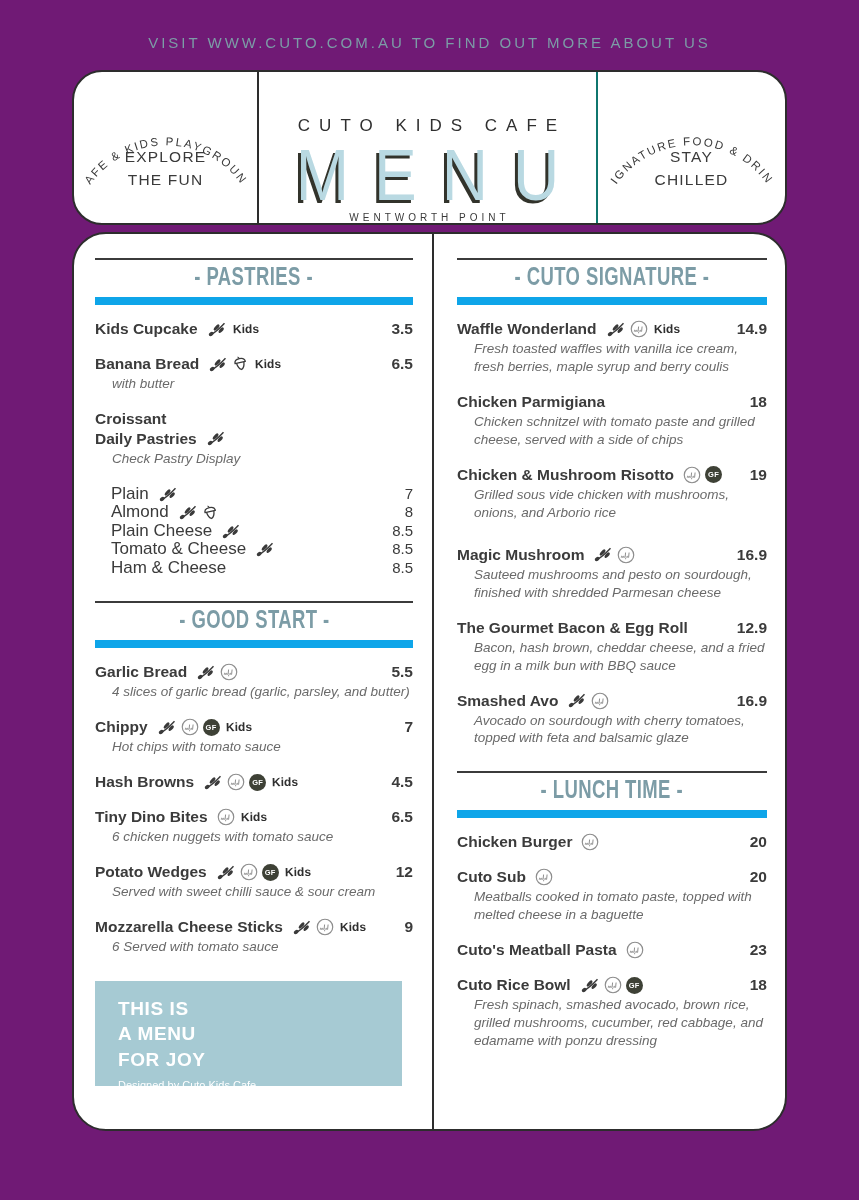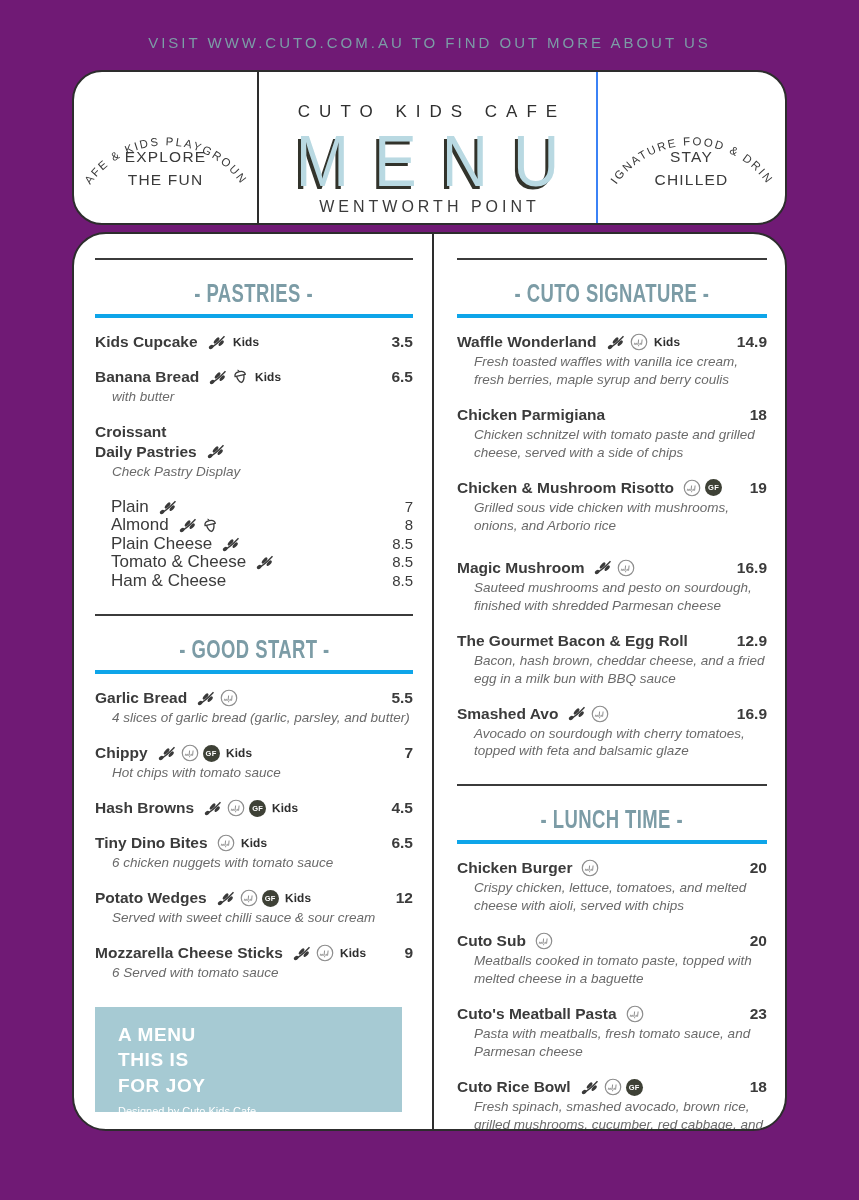--- a/index.html
+++ b/index.html
@@ -16,43 +16,43 @@
   .footer-note { top:1152px; letter-spacing:0.2px; font-size:15px; }
   .footer-note span { display:inline-block; transform:scale(0.97,1.08); }
 
   
   .header-box {
     position:absolute; left:72px; top:70px; width:715px; height:155px;
     border:2px solid #2d2d2d; border-radius:30px;
     display:grid; grid-template-columns:183px 1fr 187px; overflow:hidden; background:#fff;
   }
   .cell-side { display:flex; flex-direction:column; align-items:center; justify-content:center; padding-top:2px; }
-  .cell-center { border-left:2px solid #2d2d2d; border-right:2px solid #3b82f6;
-    display:flex; flex-direction:column; align-items:center; padding-top:30px; }
+  .cell-center { border-left:2px solid #2d2d2d; border-right:2px solid #0f766e;
+    display:flex; flex-direction:column; align-items:center; padding-top:24px;justify-content:flex-end; }
   .arc-svg { display:block; }
   .side-lines { margin-top:-42px; text-align:center; font-size:15.5px; letter-spacing:1.2px; line-height:1.45; font-weight:500; color:#3a3a3a; }
   .brand-sub { font-size:17px; letter-spacing:9px; font-weight:500; color:#2f2f2f; text-indent:9px; }
   .brand-title {
     margin-top:4px; font-size:64px; font-weight:400; letter-spacing:25px; text-indent:25px;
     color:#b9d9e2; text-shadow:-3px 3px 0 #32332b; transform:scaleY(1.12); line-height:1.1;
   }
-  .brand-loc { margin-top:2px; font-size:16px; letter-spacing:4px; font-weight:500; text-indent:4px; }
+  .brand-loc { margin-top:2px; font-size:10px; letter-spacing:4px; font-weight:500; text-indent:4px; }
 
   
   .menu-box {
     position:absolute; left:72px; top:232px; width:715px; height:899px;
     border:2px solid #2d2d2d; border-radius:34px; background:#fff;
     display:grid; grid-template-columns:358px 1fr; overflow:hidden;
   }
   .col-left  { padding:24px 19px 0 21px; }
   .col-right { padding:24px 18px 0 23px; border-left:2px solid #2d2d2d; }
 
   .section + .section { margin-top:24px; }
-  .sec-head { border-top:2px solid #3b3b3b; border-bottom:4px solid #0ea5e9;
-    text-align:center; padding:21px 0 7px; margin-bottom:15px; }
+  .sec-head { border-top:2px solid #3b3b3b; border-bottom:8px solid #0ea5e9;
+    text-align:center; padding:4px 0 7px; margin-bottom:15px; }
   .sec-title { display:inline-block; transform:scale(0.84,1.18); font-size:22px; font-weight:700;
     letter-spacing:0.5px; color:#7c9ca6; white-space:nowrap; }
 
   .item { margin-bottom:17px; }
   .item.group { margin-bottom:2px; }
   .row { display:flex; align-items:center; }
   .iname { font-size:15.5px; font-weight:700; color:#3b3b3b; white-space:nowrap; }
   .subitem { padding-left:16px; margin-bottom:0; }
   .subitem .row { line-height:18.5px; }
   .subitem .iname { font-weight:400; font-size:17px; }
@@ -403,22 +403,22 @@
                   </span>
                   <span class="kids-badge">Kids</span>
                 </span>
                 <span class="price">9</span>
               </div>
               <div class="desc">6 Served with tomato sauce</div>
             </div>
           </div>
         </div>
       <div class="promo">
+        <div class="promo-line">THIS IS</div>
         <div class="promo-line">A MENU</div>
-        <div class="promo-line">THIS IS</div>
         <div class="promo-line">FOR JOY</div>
         <div class="promo-credit">Designed by Cuto Kids Cafe</div>
       </div>
     </div>
     <div class="col-right">
       <div>
           <div class="section">
             <div class="sec-head"><span class="sec-title">- CUTO SIGNATURE -</span></div>
             <div class="item">
               <div class="row">
@@ -536,21 +536,20 @@
                   <span>
                     <svg width="18" height="18" viewBox="0 0 20 20">
                       <circle cx="10" cy="10" r="8.6" fill="none" stroke="#8d8d8d" stroke-width="1.3"></circle>
                       <path d="M4.8 12.5 c0.3 -2.2 1 -2.2 1.2 0 m0.9 0 c0.2 -1.8 0.9 -1.8 1.1 0 m1 0 l0.5 -4.8 m1.3 4.8 c0.2 -1.8 0.9 -1.8 1.1 0 m1 0 l0.5 -4.8" stroke="#8d8d8d" stroke-width="1.1" fill="none" stroke-linecap="round"></path>
                       <circle cx="9.6" cy="14.1" r="0.65" fill="#8d8d8d"></circle>
                     </svg>
                   </span>
                 </span>
                 <span class="price">20</span>
               </div>
-              <div class="desc">Crispy chicken, lettuce, tomatoes, and melted cheese with aioli, served with chips</div>
             </div>
             <div class="item">
               <div class="row">
                 <span class="iname">Cuto Sub</span>
                 <span class="badges">
                   <span>
                     <svg width="18" height="18" viewBox="0 0 20 20">
                       <circle cx="10" cy="10" r="8.6" fill="none" stroke="#8d8d8d" stroke-width="1.3"></circle>
                       <path d="M4.8 12.5 c0.3 -2.2 1 -2.2 1.2 0 m0.9 0 c0.2 -1.8 0.9 -1.8 1.1 0 m1 0 l0.5 -4.8 m1.3 4.8 c0.2 -1.8 0.9 -1.8 1.1 0 m1 0 l0.5 -4.8" stroke="#8d8d8d" stroke-width="1.1" fill="none" stroke-linecap="round"></path>
                       <circle cx="9.6" cy="14.1" r="0.65" fill="#8d8d8d"></circle>
@@ -568,21 +567,20 @@
                   <span>
                     <svg width="18" height="18" viewBox="0 0 20 20">
                       <circle cx="10" cy="10" r="8.6" fill="none" stroke="#8d8d8d" stroke-width="1.3"></circle>
                       <path d="M4.8 12.5 c0.3 -2.2 1 -2.2 1.2 0 m0.9 0 c0.2 -1.8 0.9 -1.8 1.1 0 m1 0 l0.5 -4.8 m1.3 4.8 c0.2 -1.8 0.9 -1.8 1.1 0 m1 0 l0.5 -4.8" stroke="#8d8d8d" stroke-width="1.1" fill="none" stroke-linecap="round"></path>
                       <circle cx="9.6" cy="14.1" r="0.65" fill="#8d8d8d"></circle>
                     </svg>
                   </span>
                 </span>
                 <span class="price">23</span>
               </div>
-              <div class="desc">Pasta with meatballs, fresh tomato sauce, and Parmesan cheese</div>
             </div>
             <div class="item">
               <div class="row">
                 <span class="iname">Cuto Rice Bowl</span>
                 <span class="badges">
                   <span>
                     <svg width="20" height="17" viewBox="0 0 24 20">
                       <path d="M3.5 17 C 9 14, 15 9, 21 2.5" stroke="#3a3a3a" stroke-width="1.7" fill="none"></path>
                       <ellipse cx="5" cy="15.4" rx="3.1" ry="2.3" fill="#3a3a3a" transform="rotate(-35 5 15.4)"></ellipse>
                       <ellipse cx="11.5" cy="7.6" rx="4.6" ry="2" fill="#3a3a3a" transform="rotate(-48 11.5 7.6)"></ellipse>

